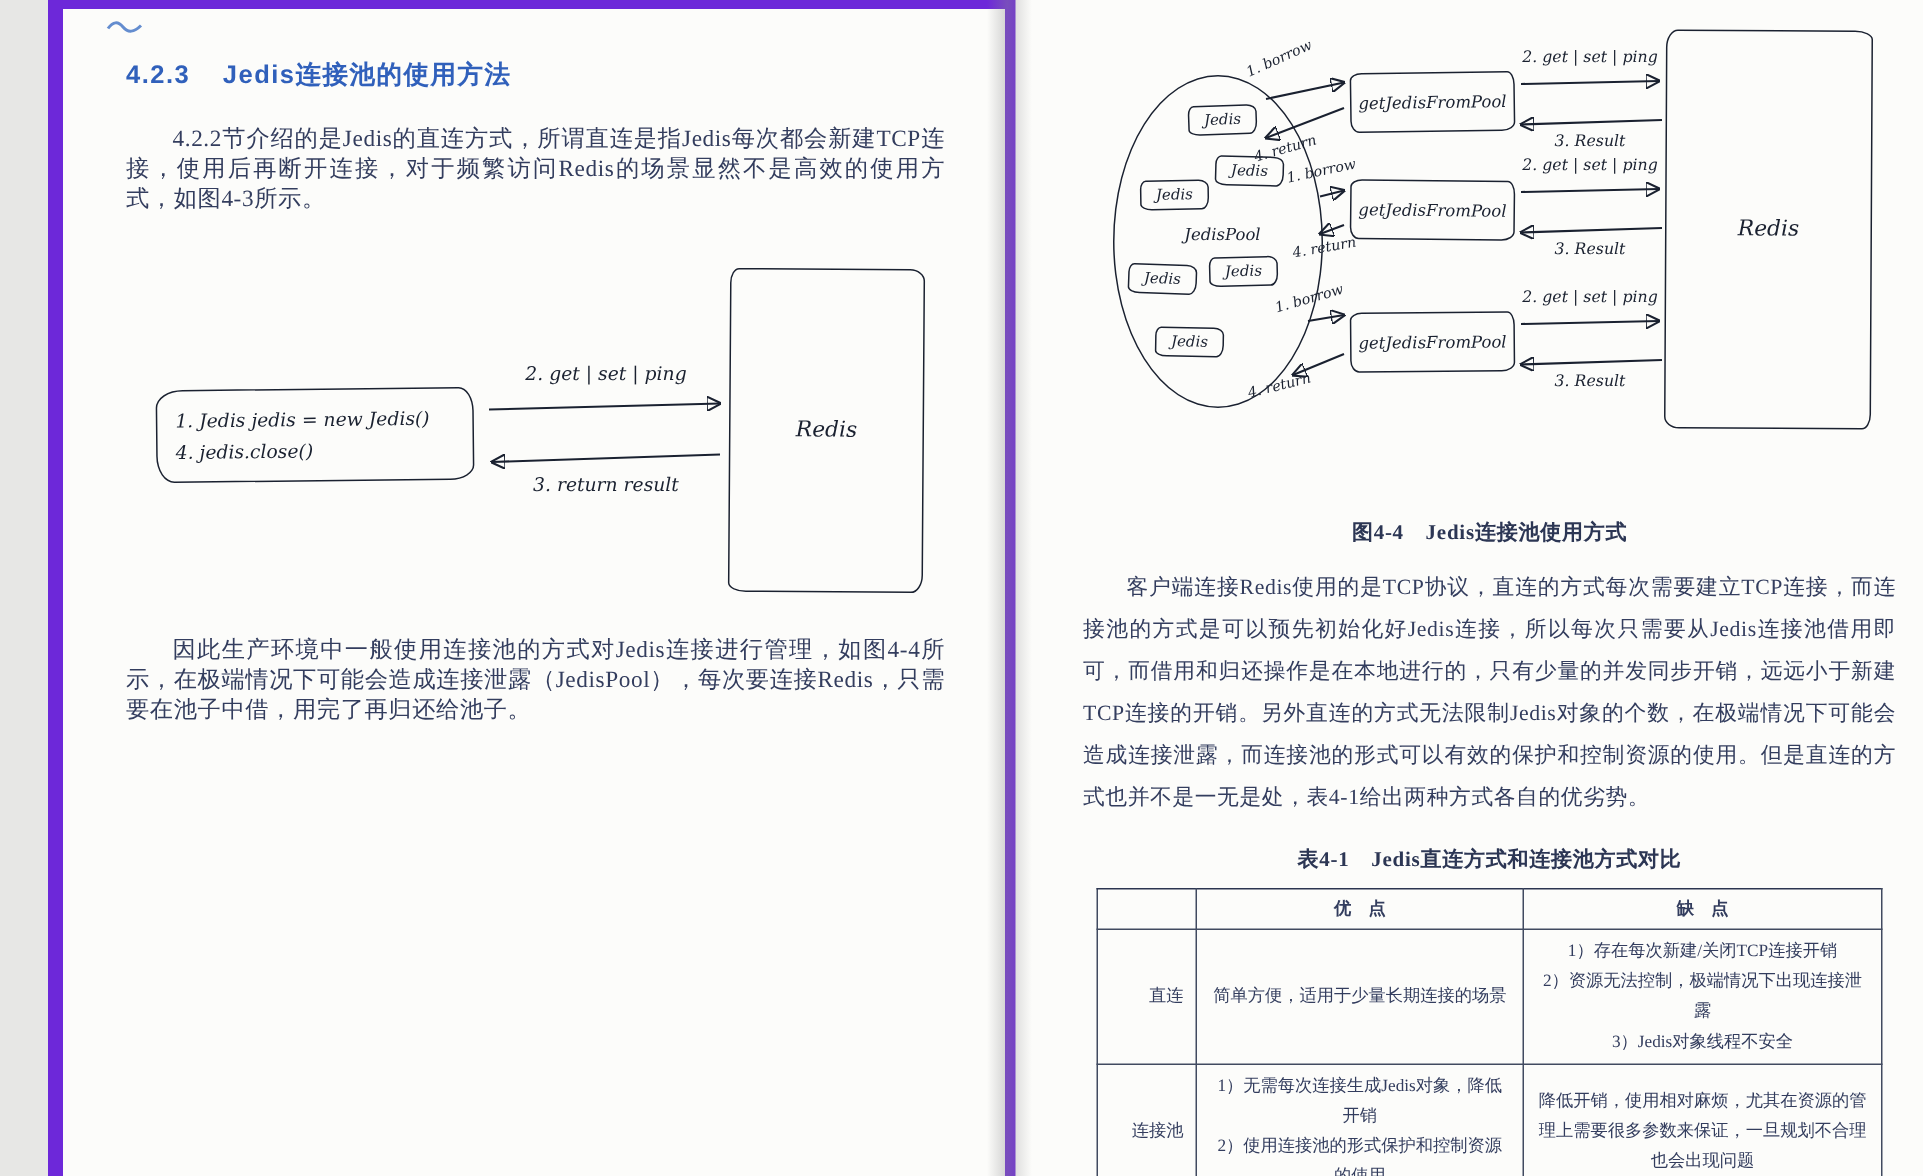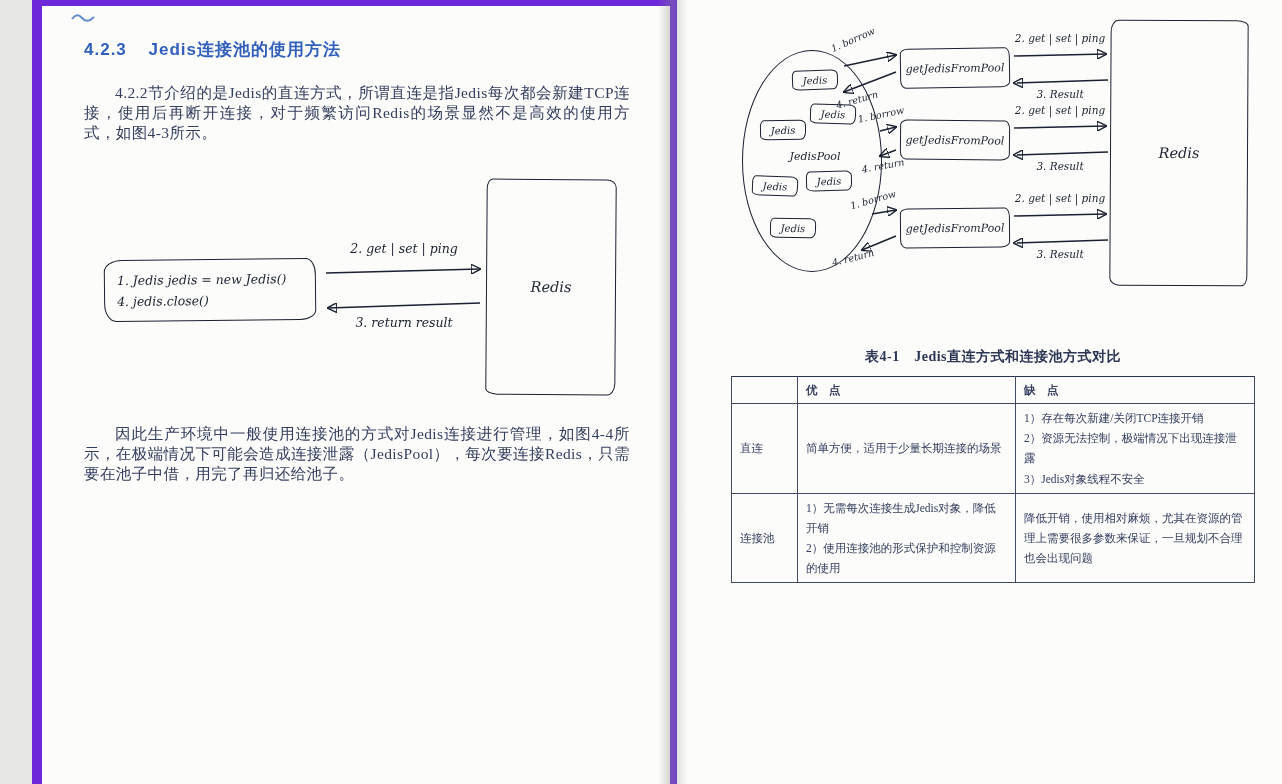--- a/index.html
+++ b/index.html
@@ -173,30 +173,30 @@
     width: 524px;
     margin: 0 auto;
     border-collapse: collapse;
     font-size: 11.5px;
     color: #333d5e;
   }
   .cmp-table th, .cmp-table td {
     border: 1px solid #414a60;
     padding: 4px 8px;
     vertical-align: middle;
-    text-align: left;
+    text-align: center;
     line-height: 1.75;
   }
   .cmp-table thead th {
     border-top: 1.6px solid #2c3550;
-    text-align: left;
+    text-align: center;
     font-weight: bold;
     padding: 3px 8px;
   }
-  .cmp-table .row-name { width: 66px; text-align: left; }
+  .cmp-table .row-name { width: 66px; text-align: right; }
   .cmp-table .col-pros { width: 218px; }
 </style>
 </head>
 <body>
 
 <div class="spread">
 
   <div class="page page-left">
     <svg class="corner-mark" width="26" height="14" viewBox="0 0 26 14">
       <path d="M2 9 Q 7 2 12 8 T 24 7" stroke="#4a7ac8" stroke-width="2" fill="none"></path>
@@ -310,21 +310,23 @@
       <span class="arrow-label lbl-q q2">2. get | set | ping</span>
       <span class="arrow-label lbl-s s2">3. Result</span>
       <span class="arrow-label lbl-q q3">2. get | set | ping</span>
       <span class="arrow-label lbl-s s3">3. Result</span>
 
       <div class="sketch redis-box">
         <span>Redis</span>
       </div>
     </div>
 
-
+    <div class="fig-caption">图4-4　Jedis连接池使用方式</div>
+
+    <p class="body-para">客户端连接Redis使用的是TCP协议，直连的方式每次需要建立TCP连接，而连接池的方式是可以预先初始化好Jedis连接，所以每次只需要从Jedis连接池借用即可，而借用和归还操作是在本地进行的，只有少量的并发同步开销，远远小于新建TCP连接的开销。另外直连的方式无法限制Jedis对象的个数，在极端情况下可能会造成连接泄露，而连接池的形式可以有效的保护和控制资源的使用。但是直连的方式也并不是一无是处，表4-1给出两种方式各自的优劣势。</p>
 
     <div class="fig-caption tbl-caption">表4-1　Jedis直连方式和连接池方式对比</div>
 
     <table class="cmp-table">
       <thead>
         <tr>
           <th class="row-name"></th>
           <th class="col-pros">优　点</th>
           <th>缺　点</th>
         </tr>

